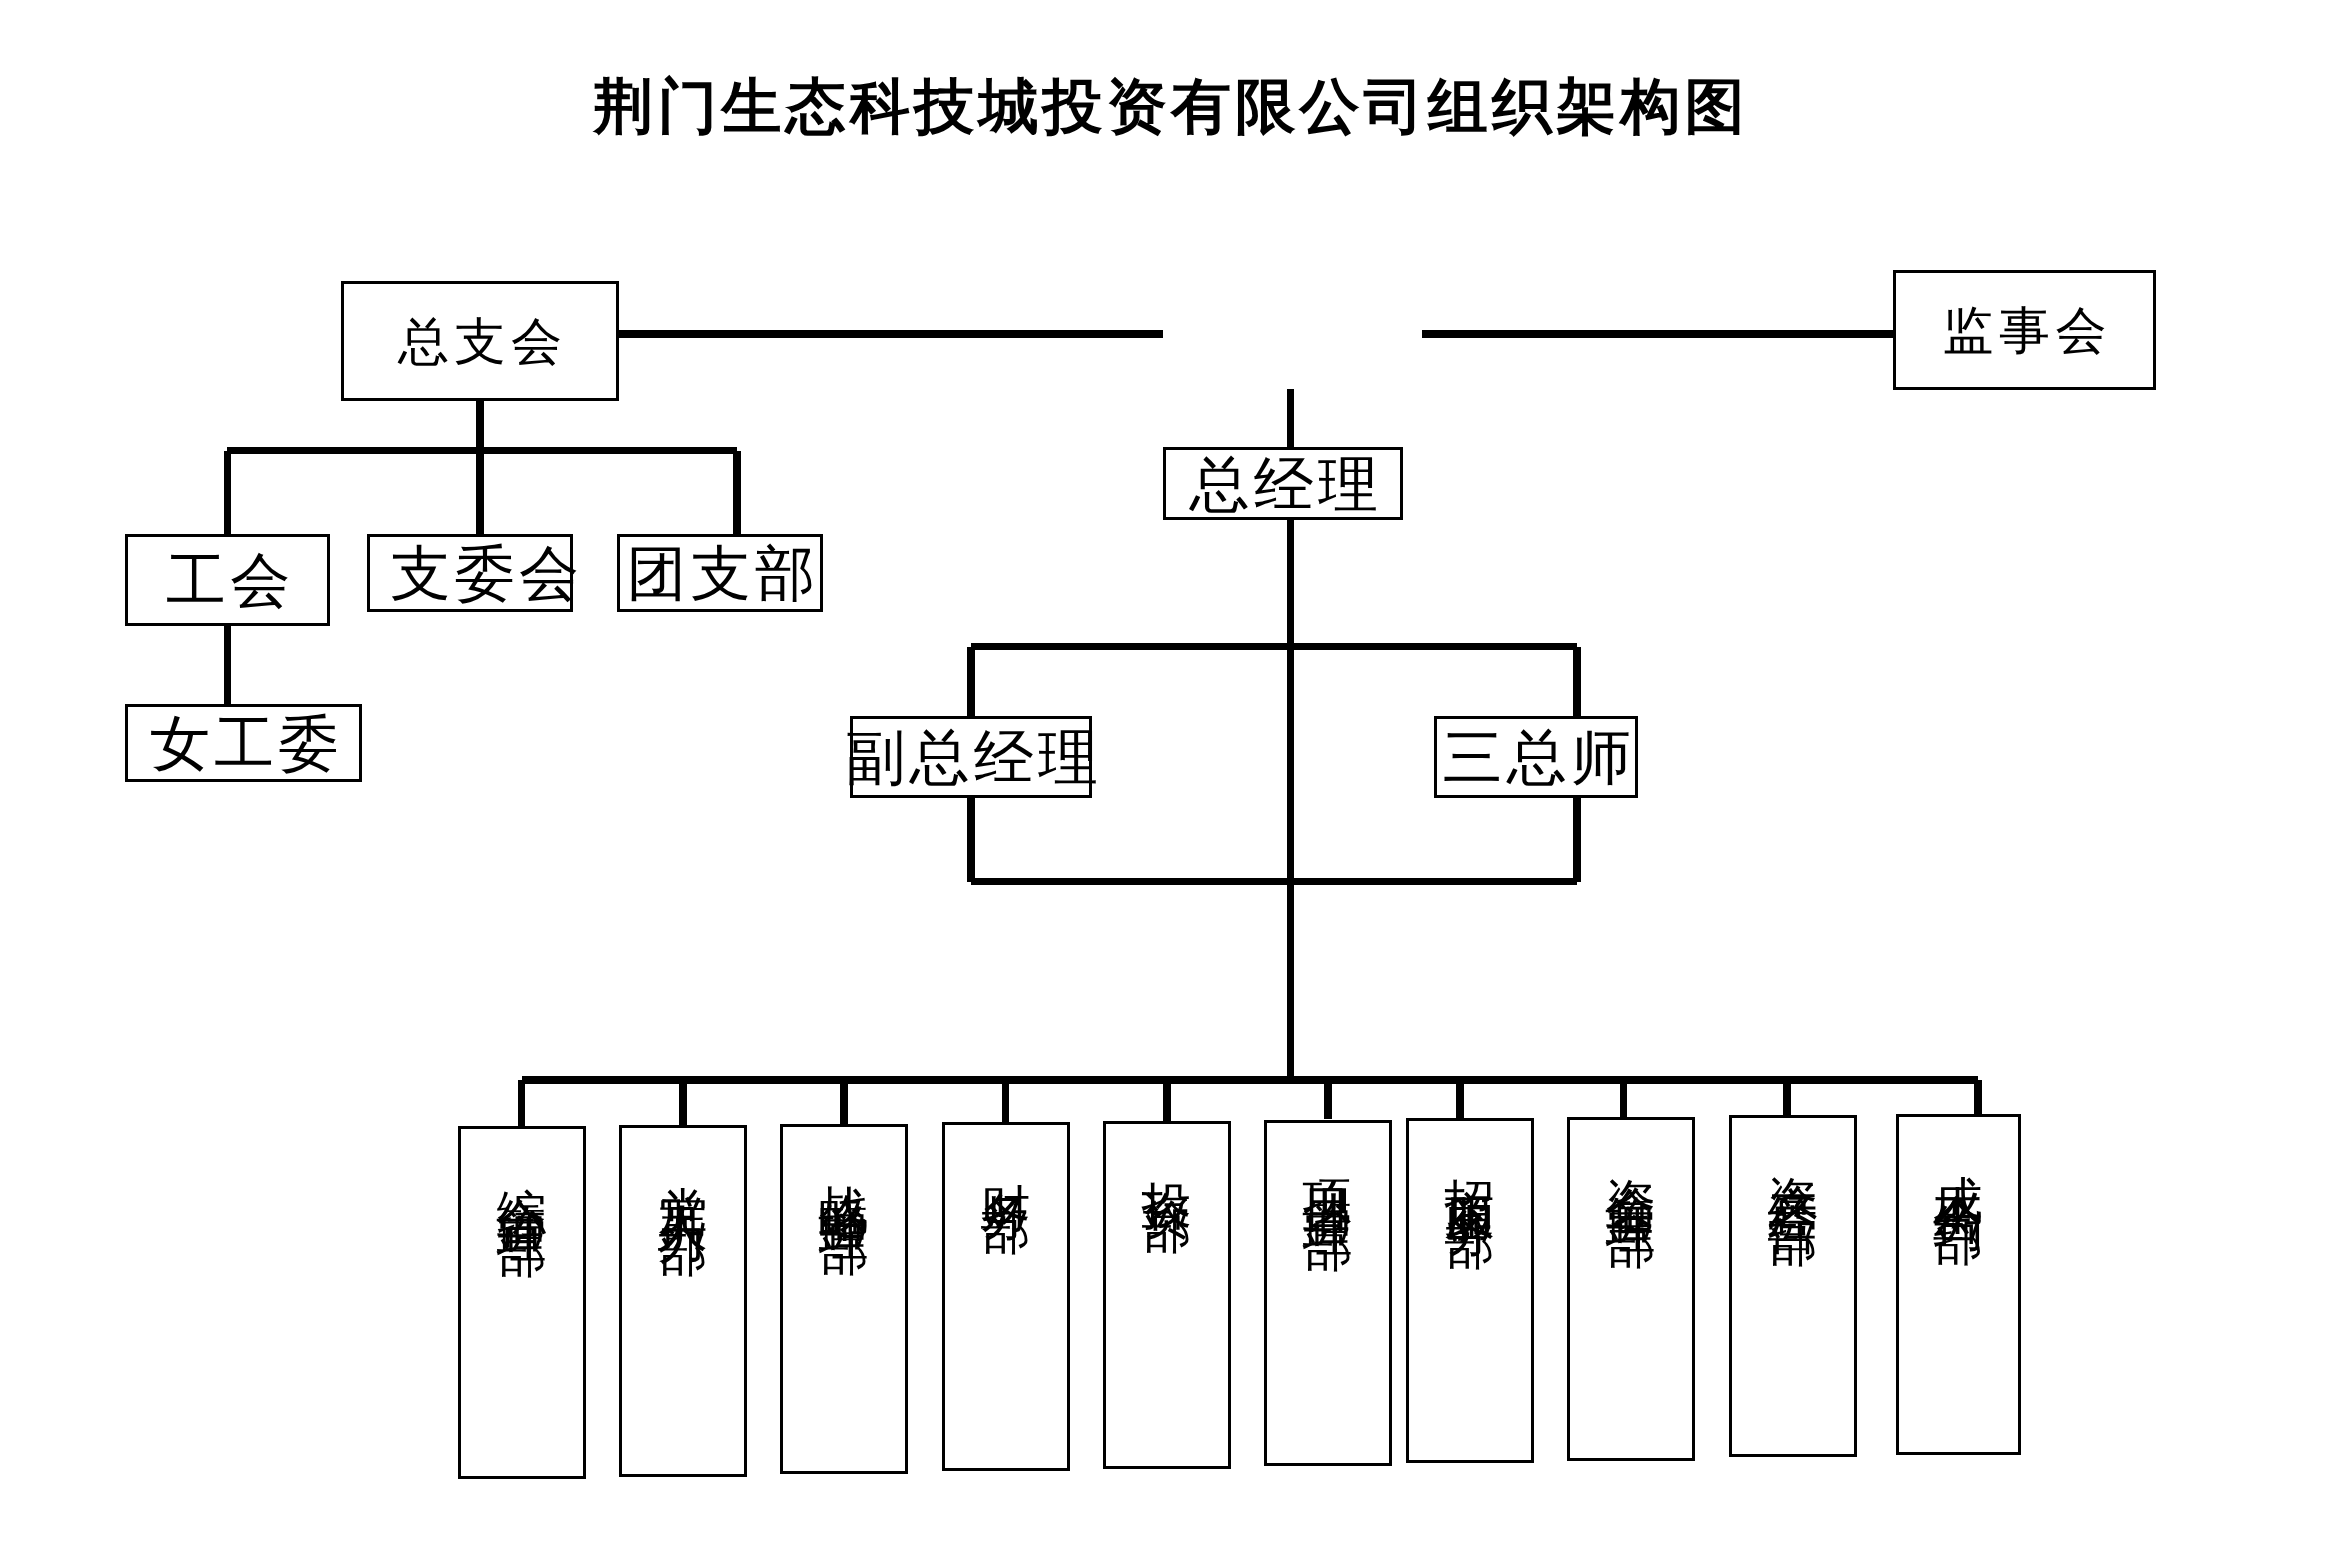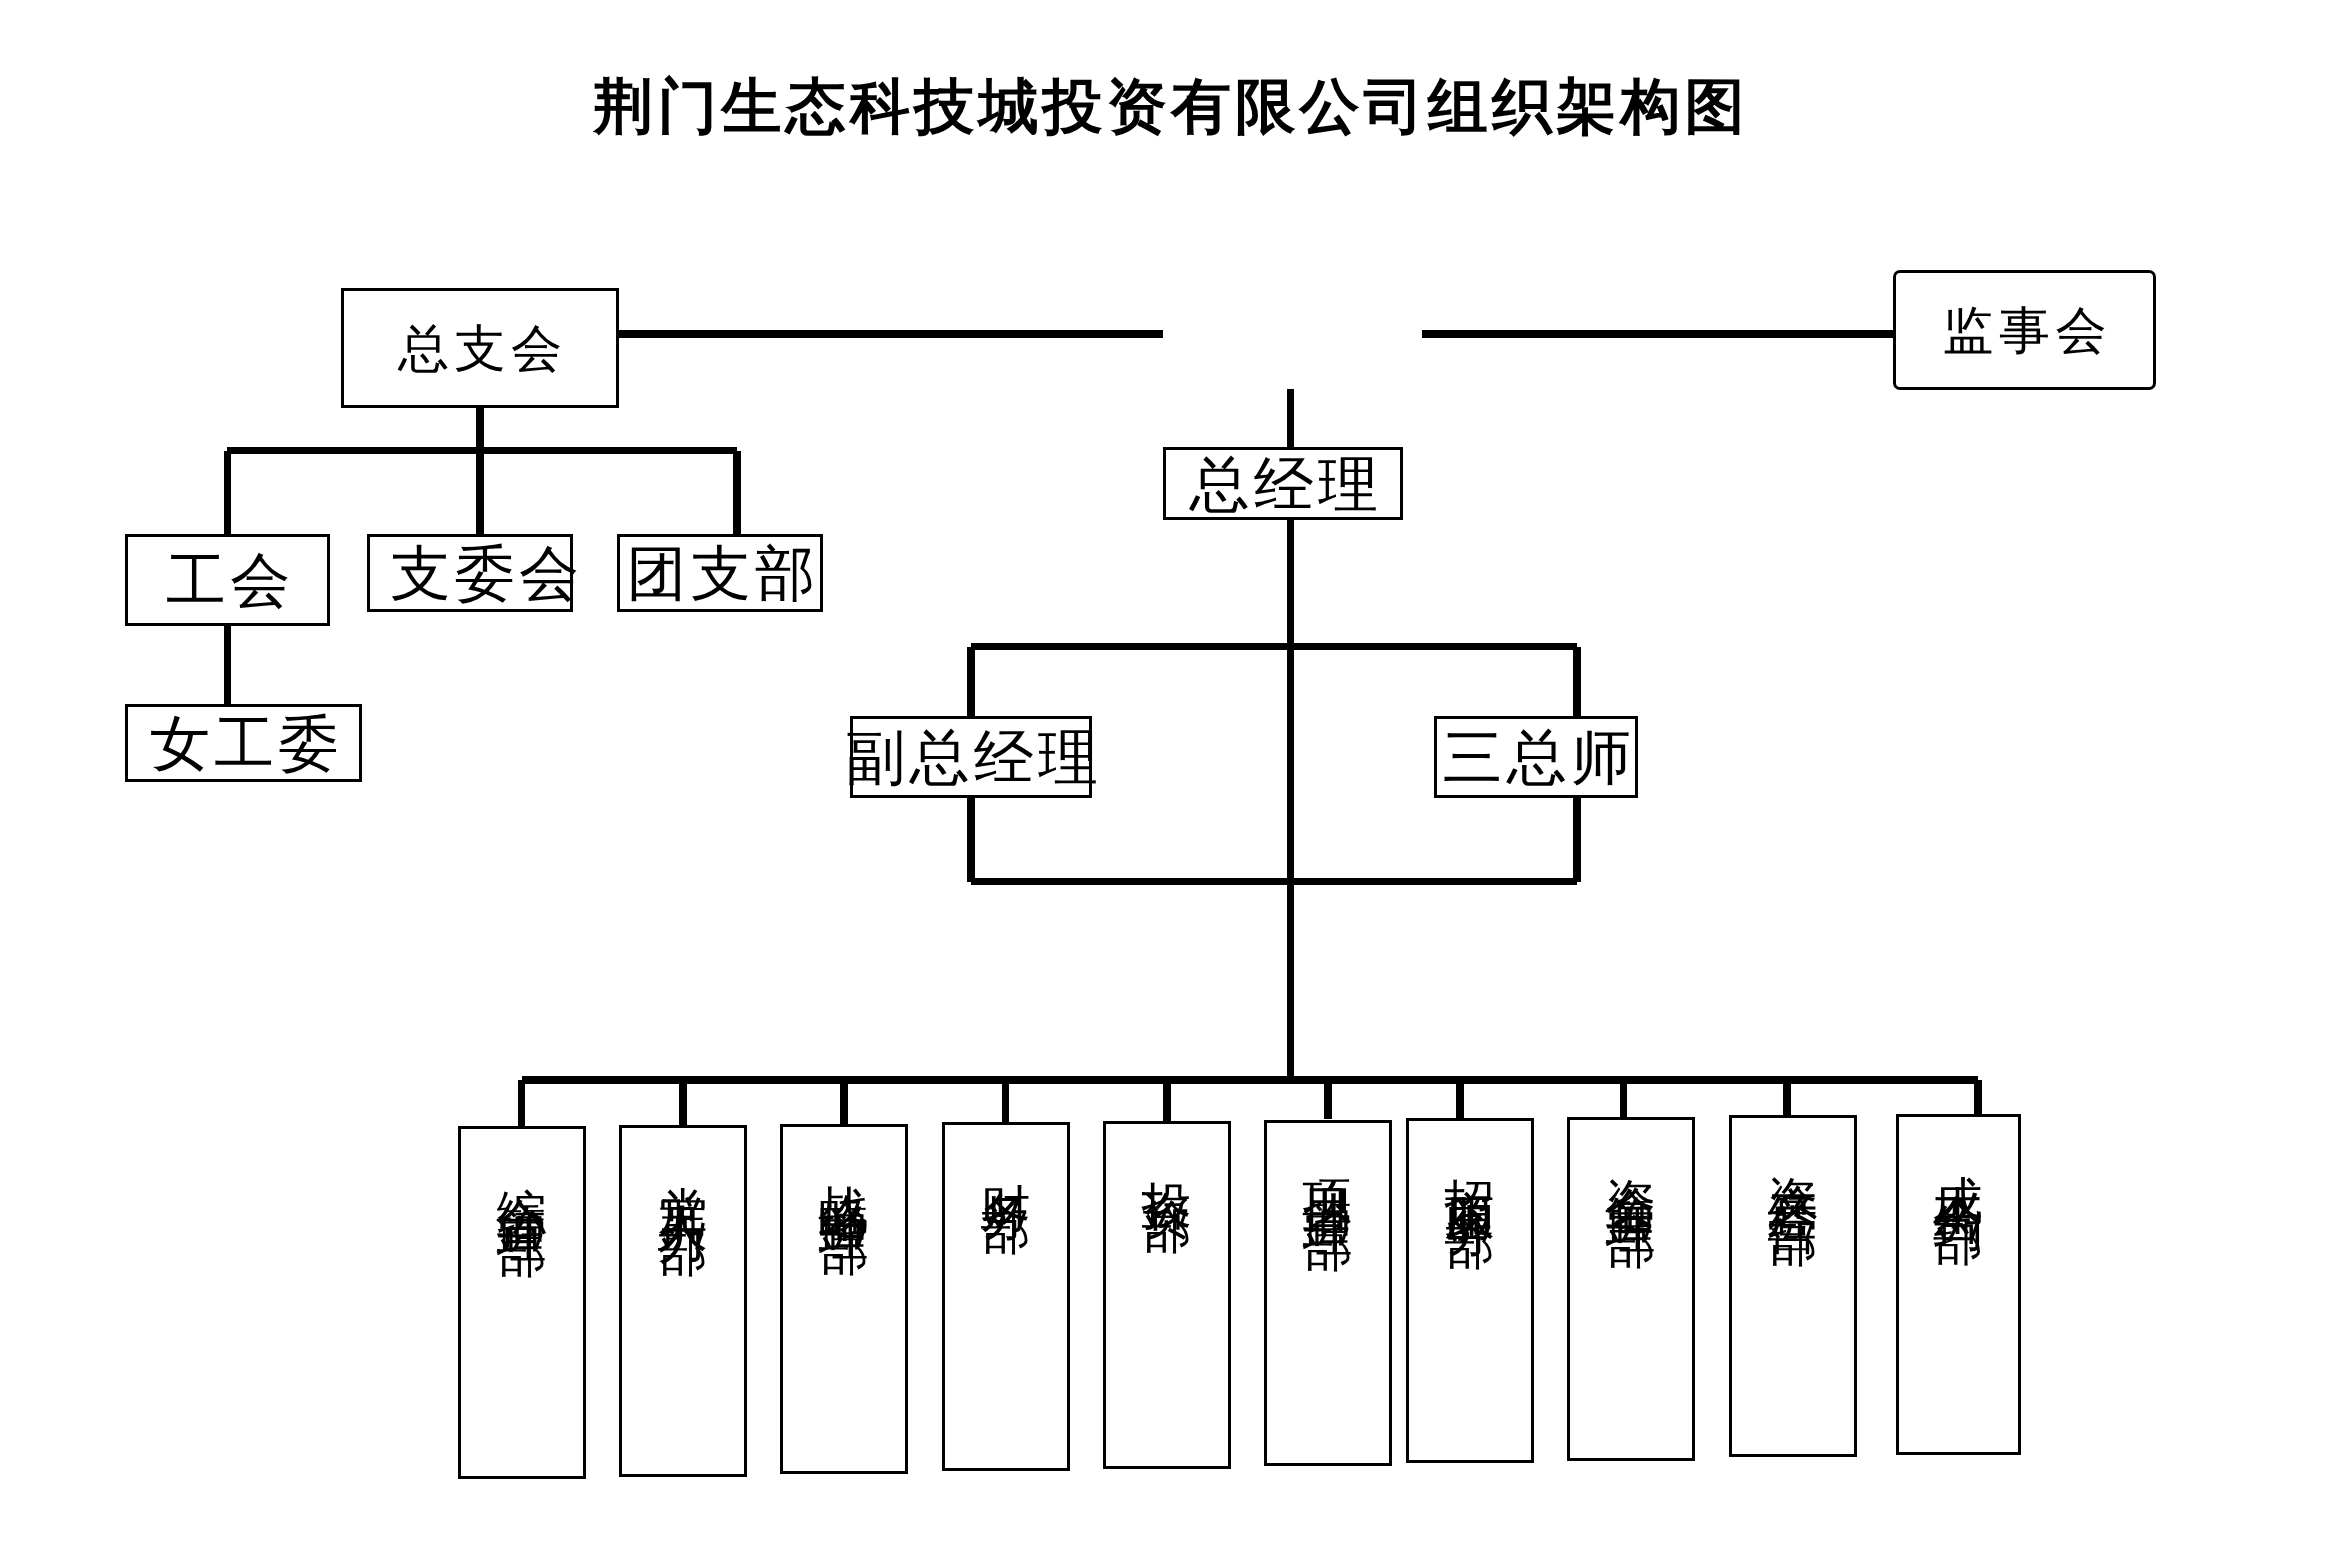--- a/index.html
+++ b/index.html
@@ -120,26 +120,26 @@
       <line x1="1446" y1="1553" x2="1446" y2="1614"></line>
       <line x1="1678" y1="1553" x2="1678" y2="1612"></line>
       <line x1="1910" y1="1553" x2="1910" y2="1610"></line>
       <line x1="2100" y1="1553" x2="2100" y2="1608"></line>
       <line x1="2335" y1="1553" x2="2335" y2="1606"></line>
       <line x1="2570" y1="1553" x2="2570" y2="1604"></line>
       <line x1="2845" y1="1553" x2="2845" y2="1602"></line>
     </g>
   </svg>
 
-  <div class="node h" style="left:341px; top:288px; width:278px; height:120px;">
+  <div class="node h" style="left:341px; top:281px; width:278px; height:120px;">
     <span class="label">总支会</span>
   </div>
 
 
-  <div class="node h" style="left:1893px; top:270px; width:263px; height:120px;border-radius:7px;">
+  <div class="node h" style="left:1893px; top:270px; width:263px; height:120px;">
     <span class="label">监事会</span>
   </div>
 
   <div class="node h small" style="left:125px; top:534px; width:205px; height:92px;">
     <span class="label">工会</span>
   </div>
 
   <div class="node h small" style="left:367px; top:534px; width:206px; height:78px;padding-left:28px;">
     <span class="label">支委会</span>
   </div>

